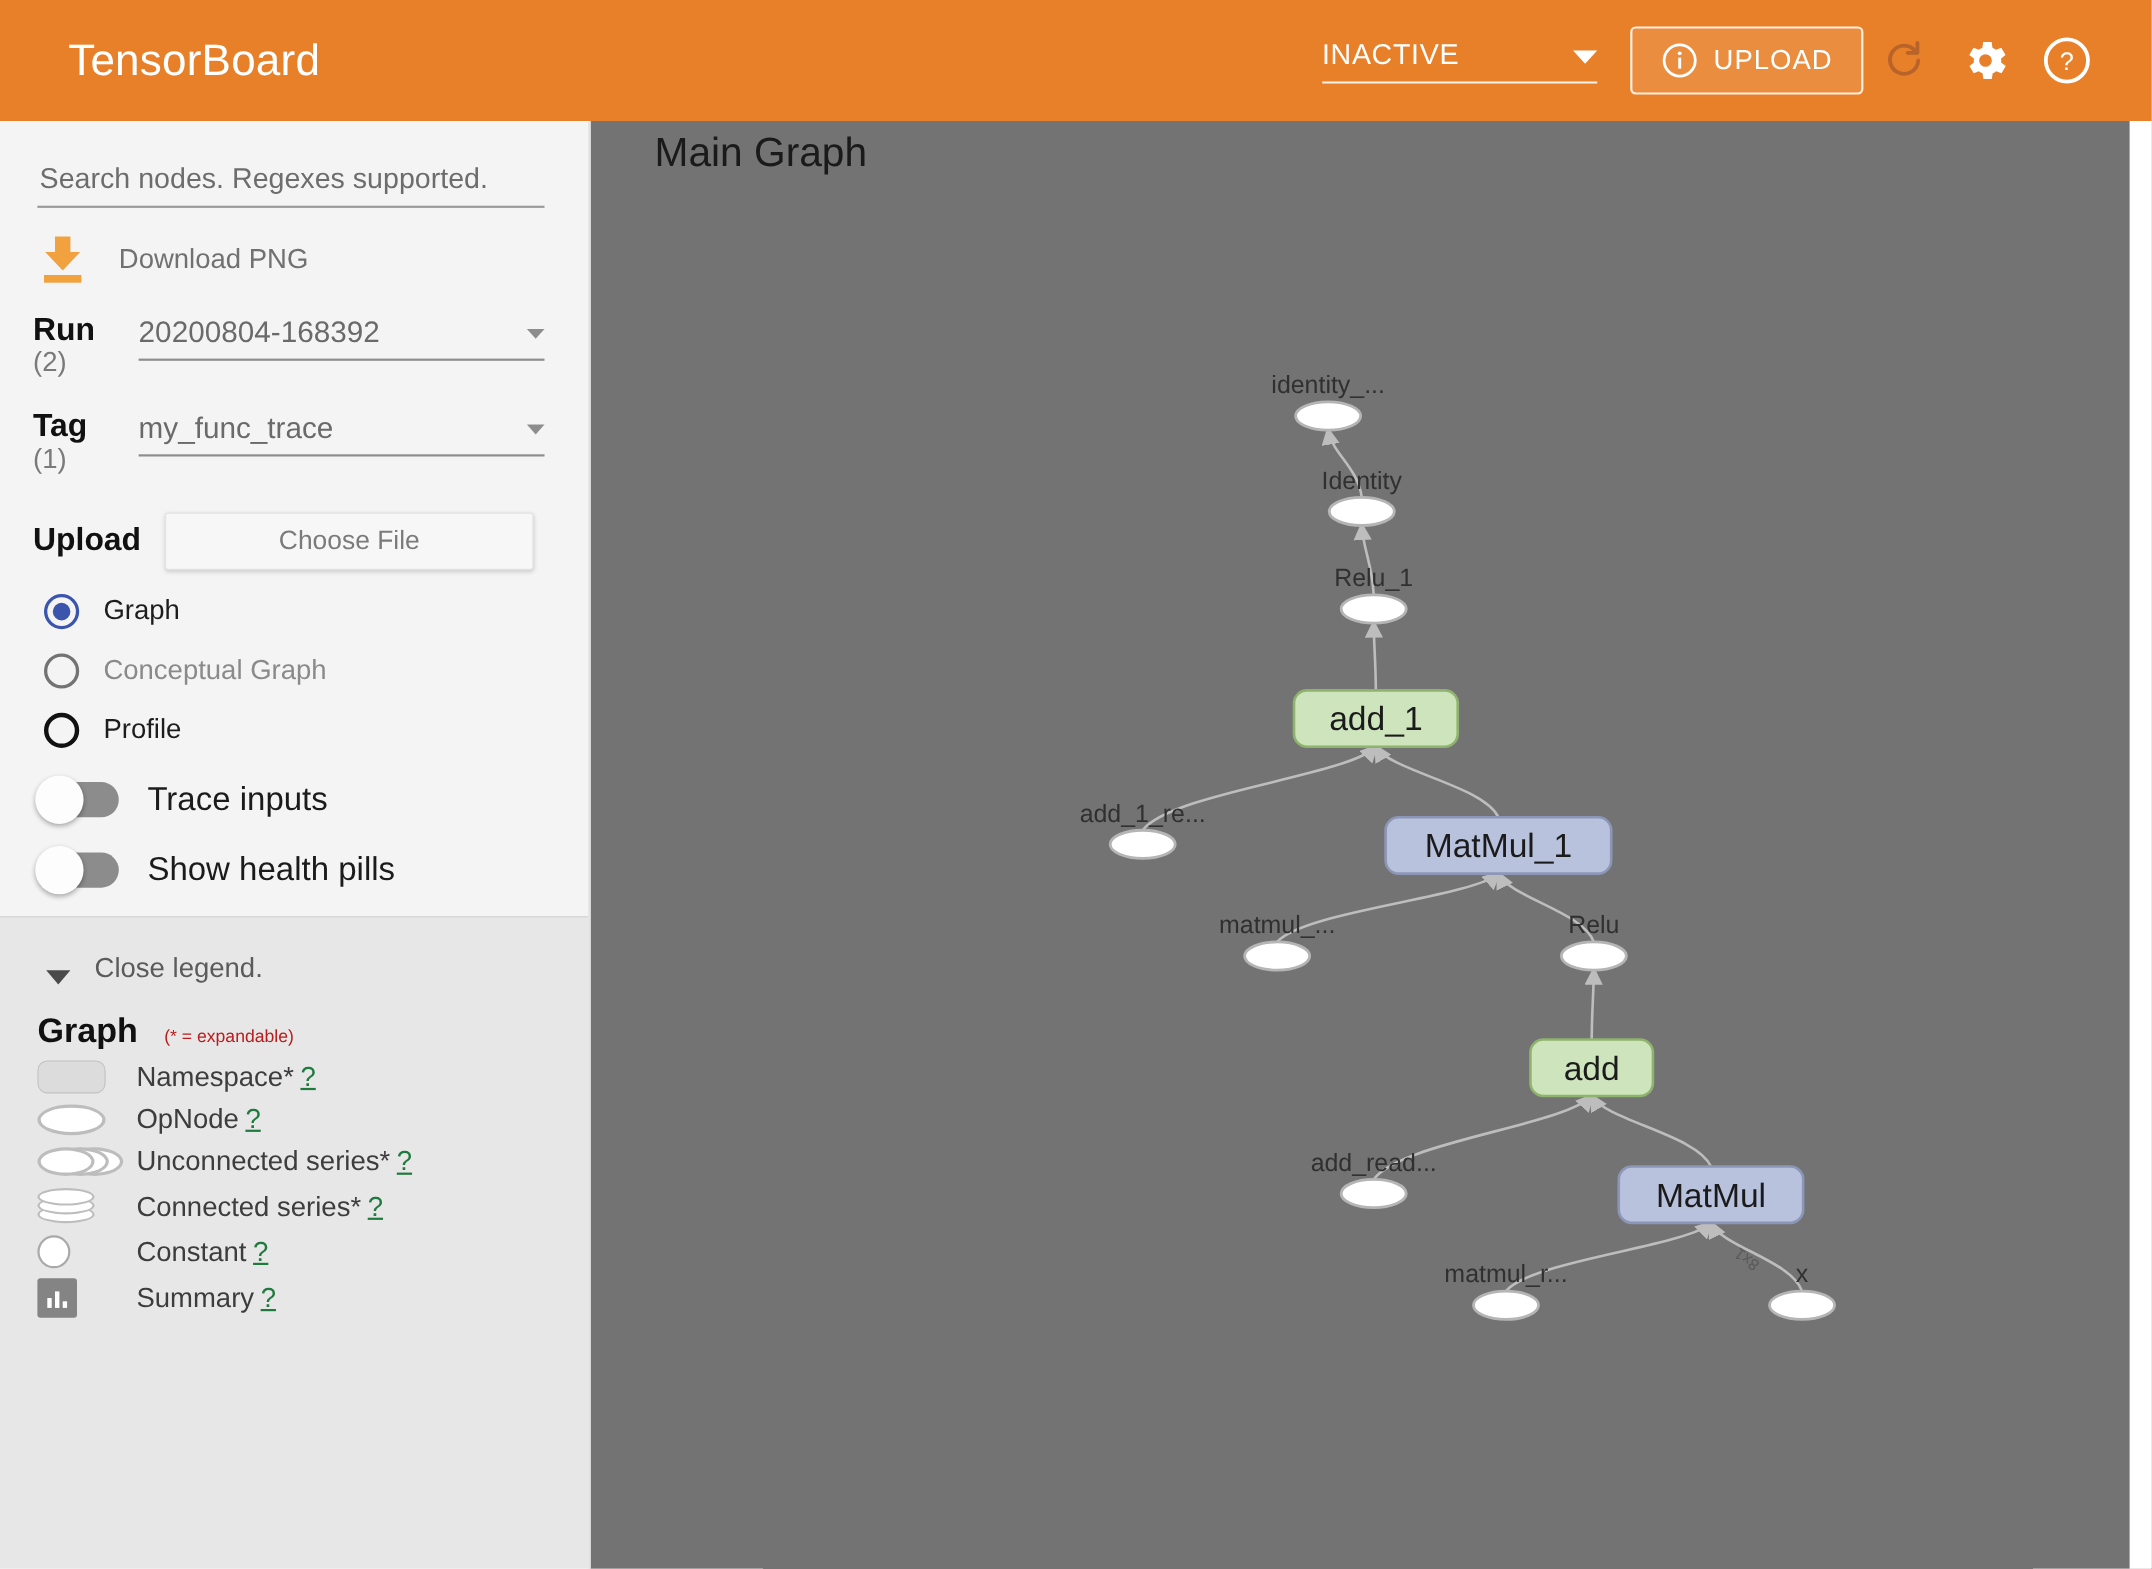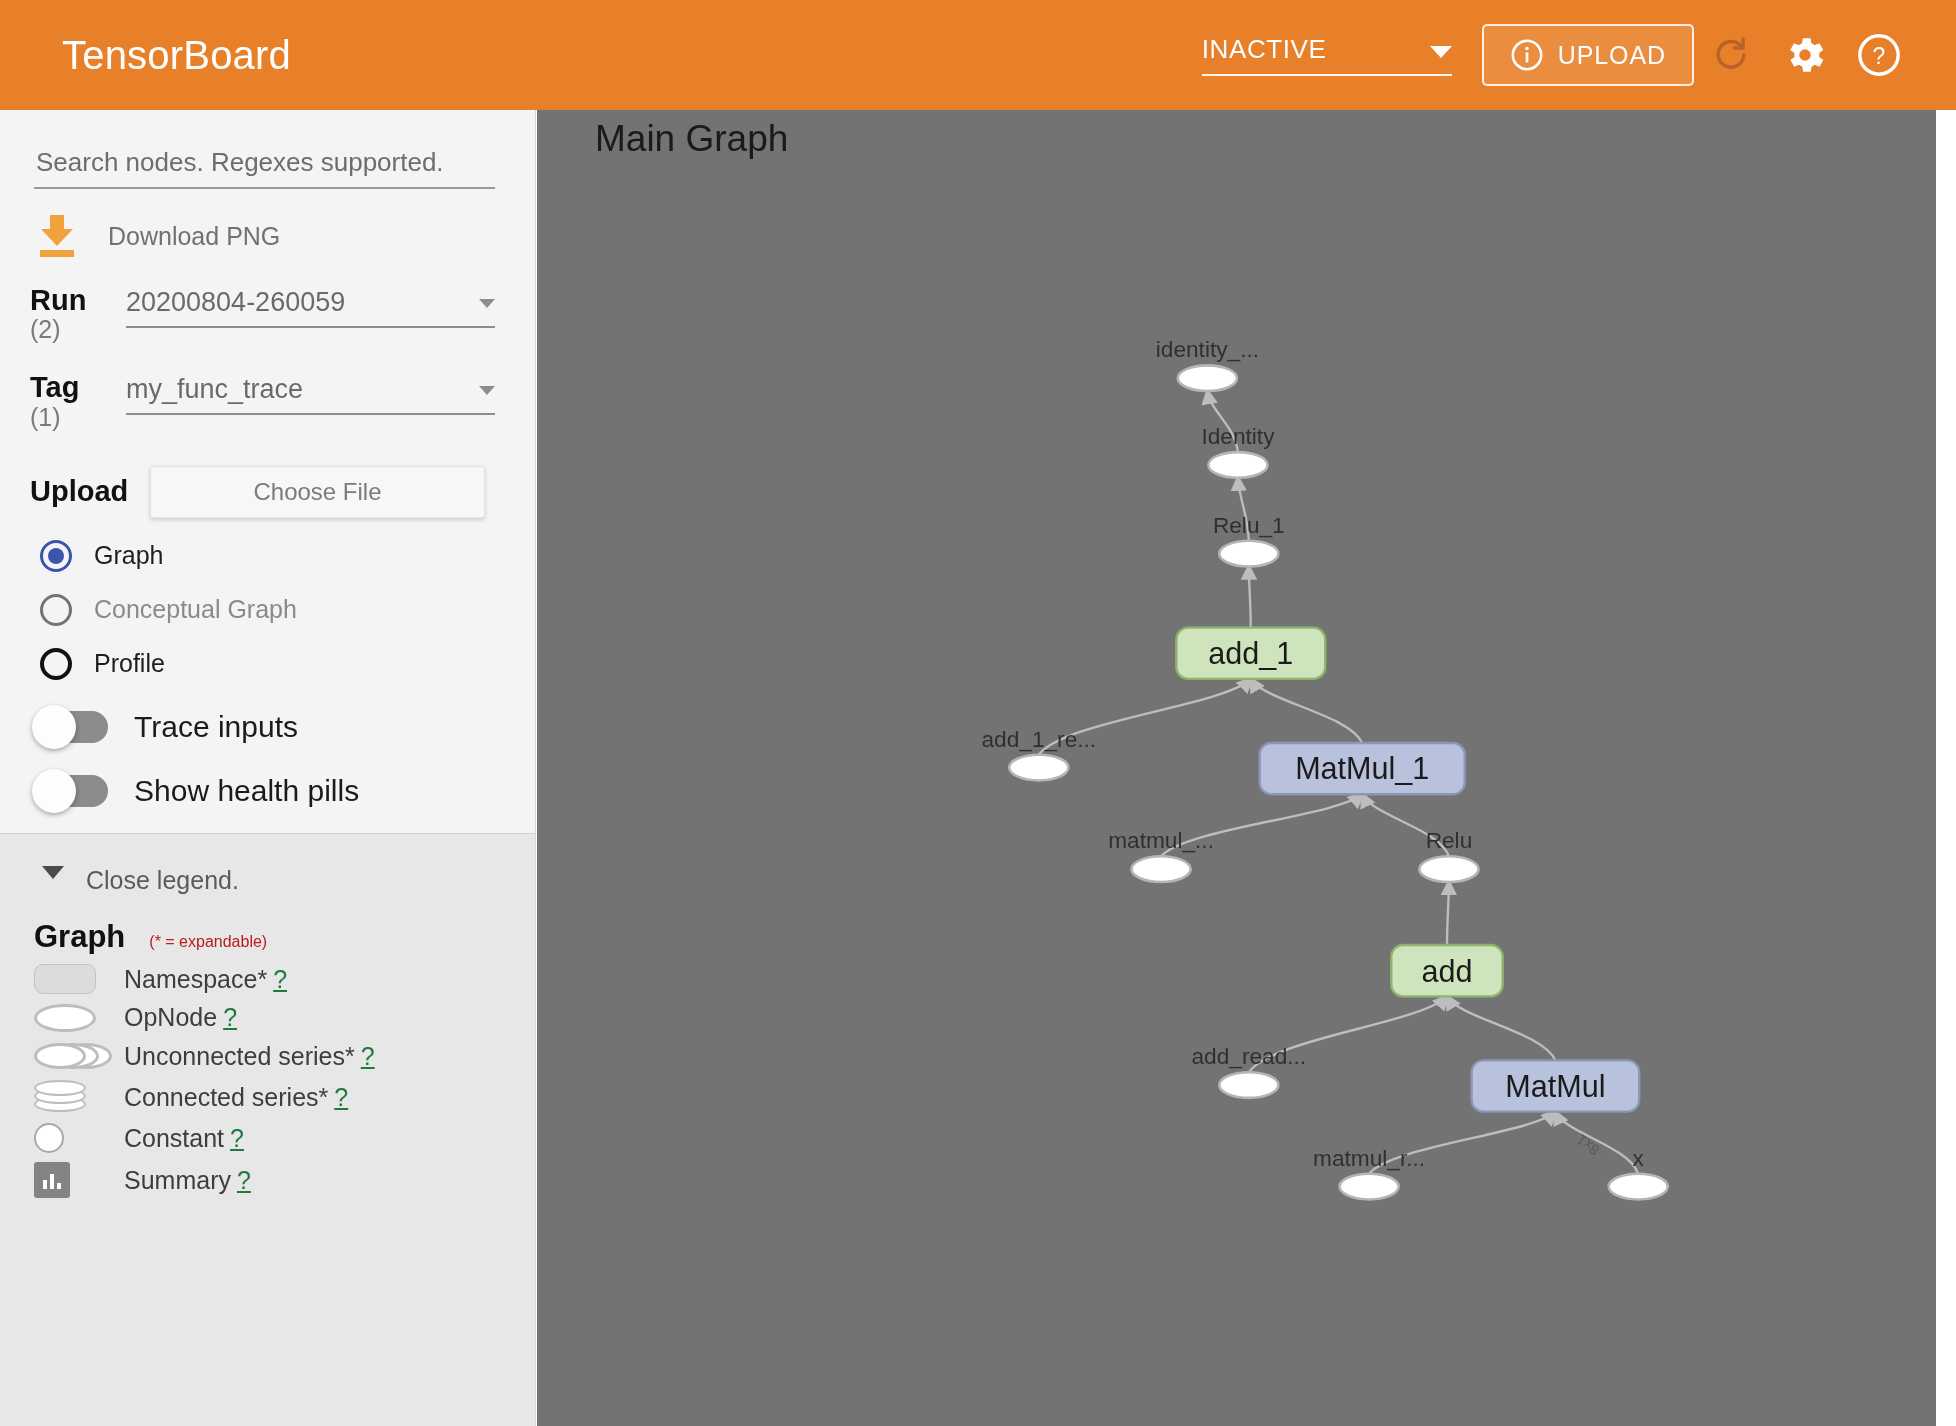--- a/index.html
+++ b/index.html
@@ -166,21 +166,21 @@
   .color-row {
     display: flex; align-items: center; gap: 22px; margin: 30px 0 0 30px;
     padding-bottom: 26px; cursor: pointer;
   }
   .color-row .name { font-size: 29px; color: #111; font-weight: 700; }
 
   .legend-panel {
     position: absolute; left: 0; right: 0; top: 723px; bottom: 0;
     background: #e7e7e7; border-top: 1px solid #d2d2d2; padding: 0;
   }
-  .legend-close { display: flex; align-items: flex-start; gap: 22px; margin: 32px 0 0 42px; cursor: pointer; }
+  .legend-close { display: flex; align-items: flex-end; gap: 22px; margin: 32px 0 0 42px; cursor: pointer; }
   .chev-down {
     width: 0; height: 0; flex: 0 0 auto;
     border-left: 11px solid transparent; border-right: 11px solid transparent;
     border-top: 13px solid #4a4a4a;
   }
   .legend-close .label { font-size: 25px; color: #5b5b5b; }
 
   .legend-title { display: flex; align-items: baseline; gap: 24px; margin: 24px 0 0 34px; }
   .legend-title .t { font-size: 31px; color: #111; font-weight: 700; }
   .legend-title .sub { font-size: 16px; color: #b91c1c; }
@@ -295,21 +295,21 @@
       </span>
       <span class="label">Download PNG</span>
     </div>
 
     <div class="field-row">
       <div class="field-label">
         <div class="name">Run</div>
         <div class="count">(2)</div>
       </div>
       <div class="field-select">
-        <span class="val">20200804-260059</span>
+        <span class="val">20200804-168392</span>
         <span class="caret"></span>
       </div>
     </div>
 
     <div class="field-row">
       <div class="field-label">
         <div class="name">Tag</div>
         <div class="count">(1)</div>
       </div>
       <div class="field-select">

